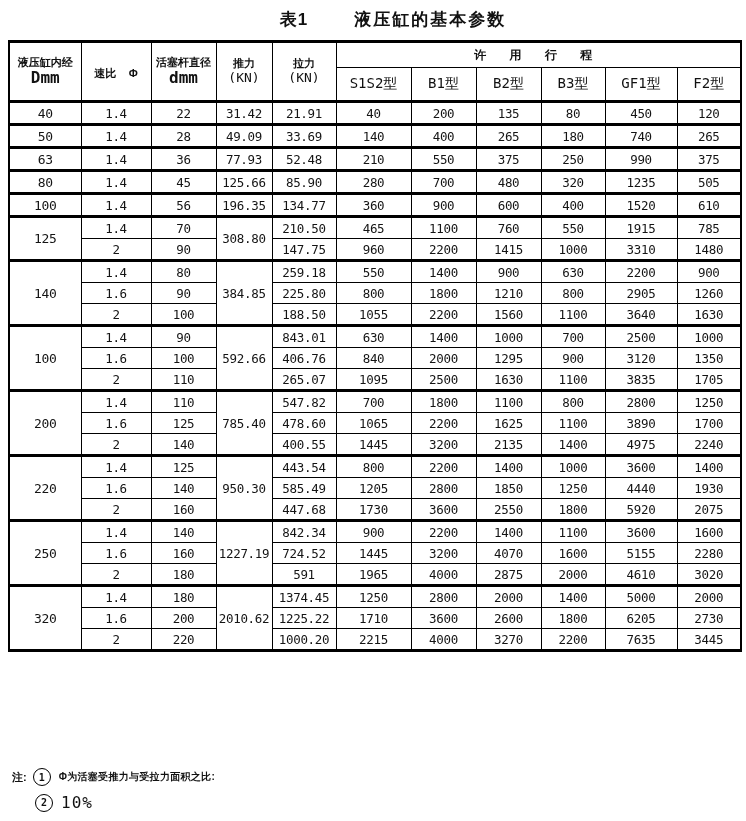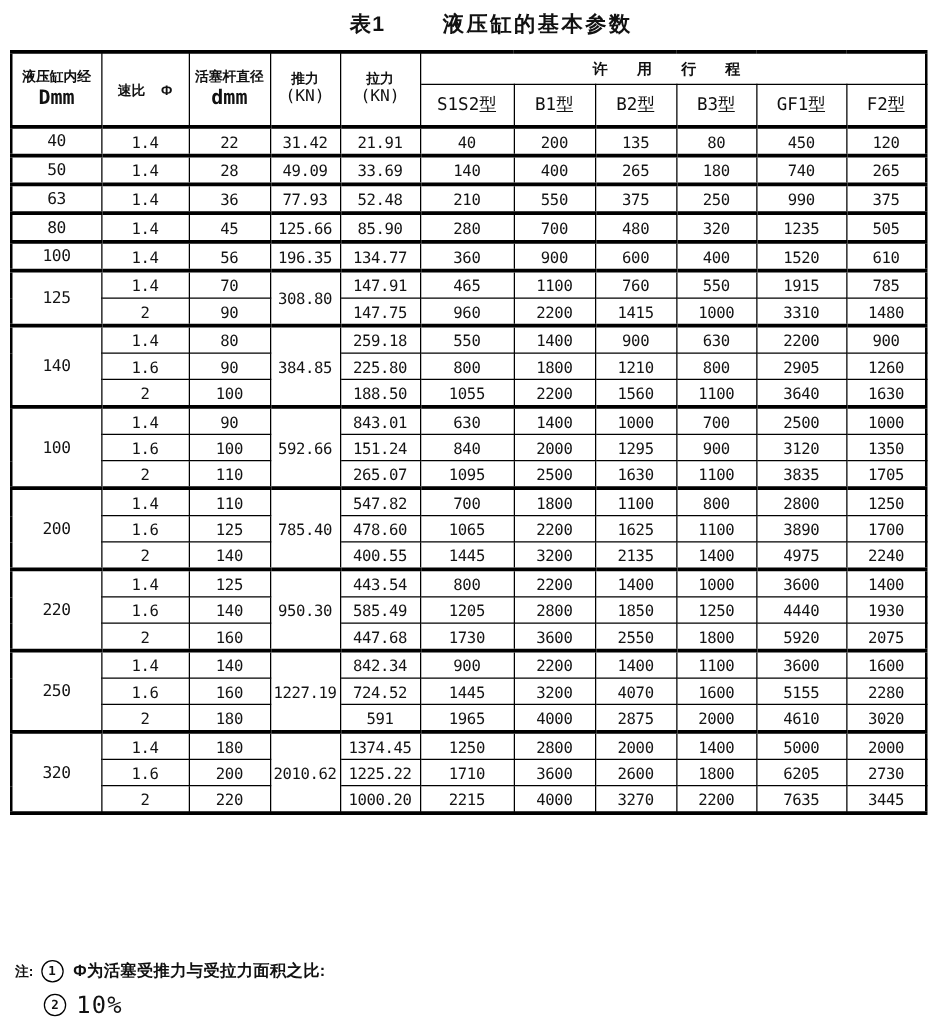--- a/index.html
+++ b/index.html
@@ -64,22 +64,22 @@
   }
   .note-line{display:flex;align-items:center;margin-bottom:7px;}
   .note-prefix{font-weight:bold;font-size:11px;margin-right:6px;}
   .note-prefix-spacer{width:23px;}
   .circ-num{
     display:inline-flex;justify-content:center;align-items:center;
     width:16px;height:16px;border:1.4px solid #000;border-radius:50%;
     font-size:10px;font-weight:bold;margin-right:8px;flex:0 0 auto;
     font-family:"DejaVu Sans Mono",monospace;
   }
-  .note-text{font-weight:bold;font-size:13px;letter-spacing:0.3px;}
-  .note-suffix{font-size:19px;font-weight:normal;font-family:"DejaVu Sans Mono",monospace;letter-spacing:1px;}
+  .note-text{font-weight:bold;font-size:10px;letter-spacing:0.3px;}
+  .note-suffix{font-size:16px;font-weight:normal;font-family:"DejaVu Sans Mono",monospace;letter-spacing:1px;}
 </style>
 </head>
 <body>
 
 <div class="page">
 
   <div class="title-row">
     <span class="title-label">表1</span>
     <span class="title-text">液压缸的基本参数</span>
   </div>
@@ -195,21 +195,21 @@
           <td>600</td>
           <td>400</td>
           <td>1520</td>
           <td>610</td>
         </tr>
         <tr class="group-start">
           <td rowspan="2" class="bore-cell">125</td>
           <td>1.4</td>
           <td>70</td>
           <td rowspan="2">308.80</td>
-          <td>147.91</td>
+          <td>210.50</td>
           <td>465</td>
           <td>1100</td>
           <td>760</td>
           <td>550</td>
           <td>1915</td>
           <td>785</td>
         </tr>
         <tr>
           <td>2</td>
           <td>90</td>
@@ -265,21 +265,21 @@
           <td>630</td>
           <td>1400</td>
           <td>1000</td>
           <td>700</td>
           <td>2500</td>
           <td>1000</td>
         </tr>
         <tr>
           <td>1.6</td>
           <td>100</td>
-          <td>151.24</td>
+          <td>406.76</td>
           <td>840</td>
           <td>2000</td>
           <td>1295</td>
           <td>900</td>
           <td>3120</td>
           <td>1350</td>
         </tr>
         <tr>
           <td>2</td>
           <td>110</td>

